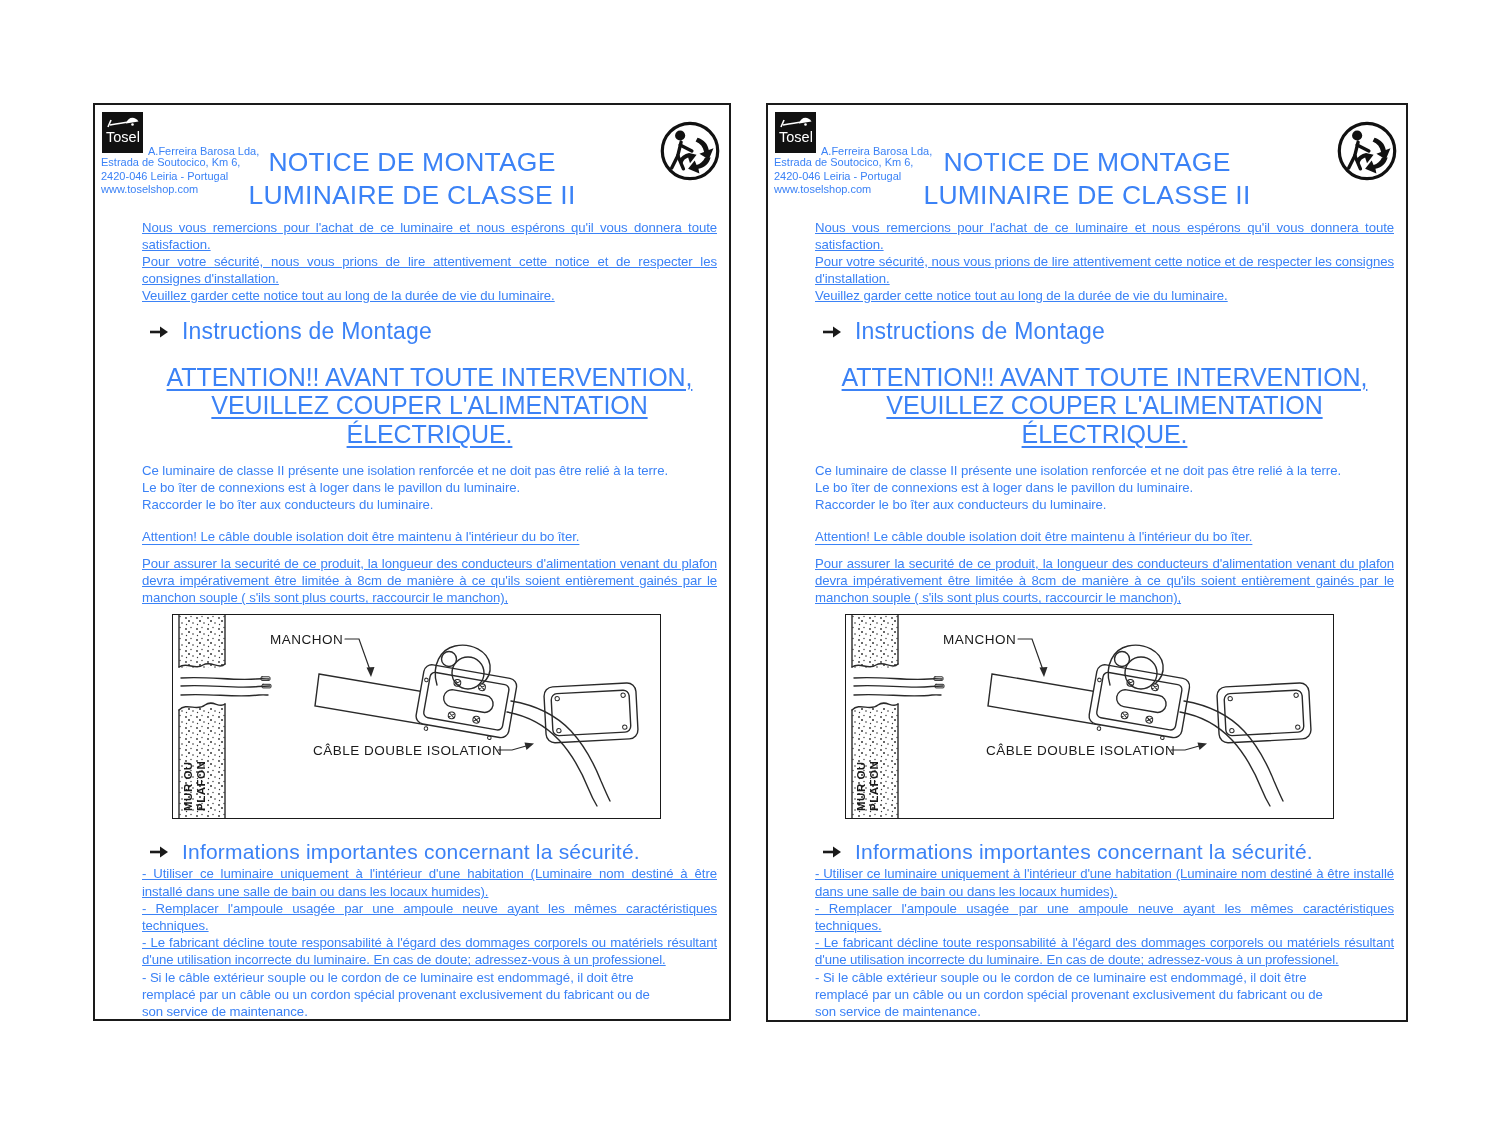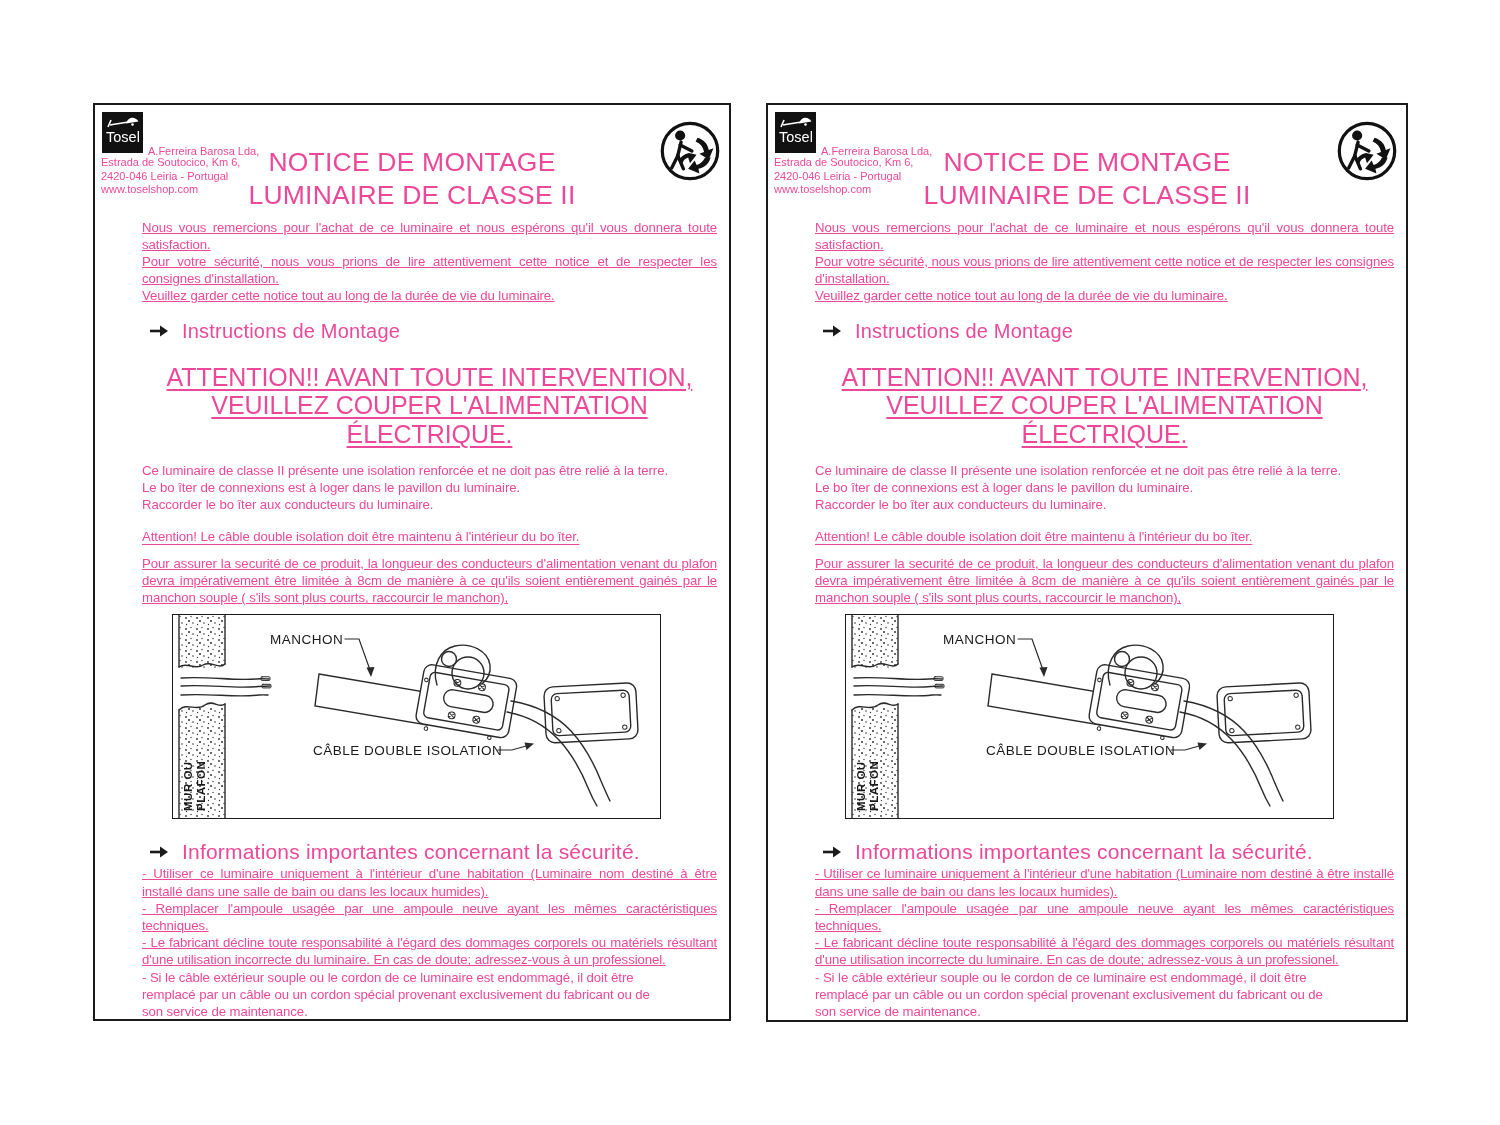--- a/index.html
+++ b/index.html
@@ -1,37 +1,37 @@
 <!DOCTYPE html>
 <html><head>
 <meta charset="utf-8">
 <style>
   html,body{margin:0;padding:0;background:#ffffff;}
   .canvas{position:relative;width:1500px;height:1125px;background:#ffffff;overflow:hidden;
-          font-family:"Liberation Sans",sans-serif;color:#ec4899;}
+          font-family:"Liberation Sans",sans-serif;color:#3b82f6;}
   .page-slot{position:absolute;top:103px;}
   .page-slot.left{left:93px;width:638px;height:918px;}
   .page-slot.right{left:766px;width:642px;height:919px;}
   .page{box-sizing:border-box;width:100%;height:100%;border:2px solid #1a1a1a;background:#fff;
         position:relative;overflow:hidden;}
   
   .header{position:relative;margin-top:7px;}
   .logo-row{display:flex;align-items:flex-end;margin-left:7px;}
   .logo-box{width:41px;height:41px;flex:0 0 41px;}
   .company{font-size:11px;line-height:12px;margin-left:5px;position:relative;top:4px;white-space:nowrap;}
   .addr{margin-left:6px;font-size:11px;line-height:13.5px;margin-top:3px;}
   .doc-title{position:absolute;left:0;right:0;top:34px;text-align:center;
              font-size:26.5px;line-height:33px;letter-spacing:.2px;white-space:nowrap;}
   .triman{position:absolute;top:8px;right:8px;width:62px;height:62px;}
   
   .body-col{margin:22px 12px 0 47px;font-size:13.2px;line-height:17.2px;letter-spacing:-.08px;}
   .jpara{margin:0;text-align:justify;text-decoration:underline;}
   .lpara{margin:0;}
   .sec-head{display:flex;align-items:center;gap:13px;margin:12px 0 0 7px;
-            font-size:20px;line-height:28px;letter-spacing:.2px;}
+            font-size:23px;line-height:28px;letter-spacing:.2px;}
   .sec-head.small{font-size:21px;line-height:26px;margin-top:20px;text-align:right;}
   .warn{margin-top:18px;text-align:center;font-size:25px;line-height:28.5px;}
   .warn span{text-decoration:underline;text-underline-offset:3px;text-decoration-thickness:1.5px;}
   .class2{margin-top:14px;}
   .uline{text-decoration:underline;text-underline-offset:3px;text-decoration-thickness:1.4px;}
   .cable-warn{margin-top:14px;}
   .sleeve{margin-top:10px;}
   .diagram{margin:8px 0 0 30px;width:487px;height:203px;border:1.6px solid #1a1a1a;}
   .bullets{margin-top:0;}
   svg text{font-family:"Liberation Sans",sans-serif;}

